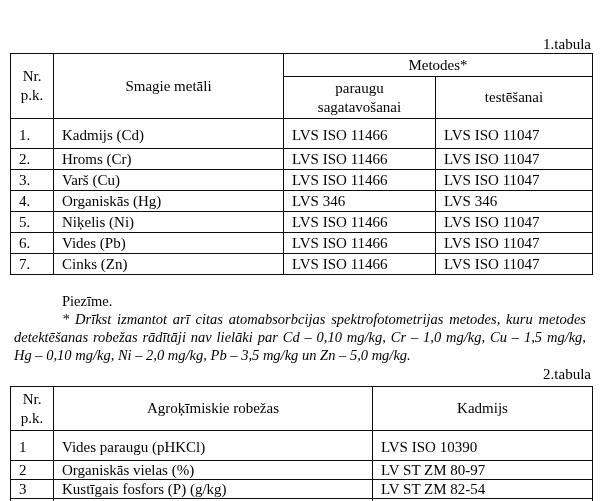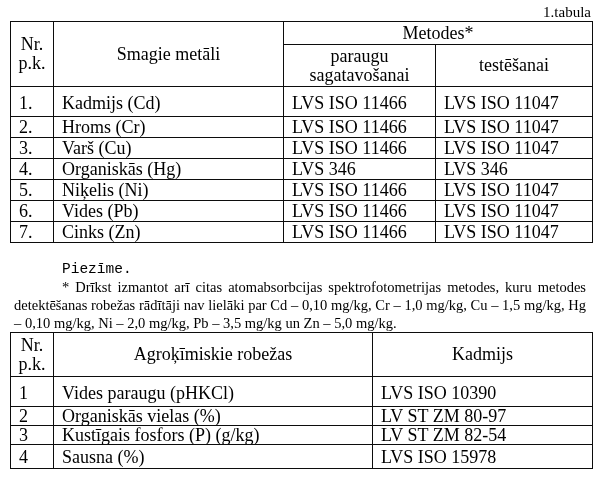--- a/index.html
+++ b/index.html
@@ -3,37 +3,37 @@
 <meta charset="utf-8">
 <style>
   * { box-sizing: border-box; margin: 0; padding: 0; }
   html, body {
     width: 600px; height: 501px;
     background: #ffffff;
     color: #000000;
     font-family: "Liberation Serif", serif;
     overflow: hidden;
   }
-  .page { width: 600px; height: 387px; position: relative; }
+  .page { width: 600px; height: 387px; position: relative; margin-top: 32px; }
 
   .caption {
     text-align: right;
     font-size: 15px;
     padding-right: 9px;
     line-height: 17px;
   }
   .caption-1 { padding-top: 4px; }
   .caption-2 { padding-top: 2px; padding-bottom: 3px; }
 
   table.doc-table {
     border-collapse: collapse;
     table-layout: fixed;
     width: 582px;
     margin-left: 10px;
-    font-size: 18px;
+    font-size: 15px;
   }
   table.doc-table th, table.doc-table td {
     border: 1.5px solid #0c0c0c;
     font-weight: normal;
     overflow: hidden;
   }
   table.doc-table th {
     text-align: center;
     vertical-align: middle;
     white-space: pre-line;
@@ -56,22 +56,22 @@
   .row-tall td { height: 30px; }
   .row-t2 td { height: 19px; }
   .row-t2-last td { height: 24px; }
   .t2-header th { height: 44px; }
 
   .note {
     margin: 17px 14px 0 14px;
     font-size: 14.5px;
     line-height: 18px;
   }
-  .note-title { text-indent: 48px; font-family: Liberation Mono, monospace; }
-  .note-body { text-indent: 48px; text-align: justify; }
+  .note-title { text-indent: 48px; }
+  .note-body { text-indent: 48px; text-align: justify; font-style: italic; }
 </style>
 </head>
 <body>
 
 <div class="page">
 
   <div class="caption caption-1">1.tabula</div>
 
   <table class="doc-table">
     <colgroup>
@@ -135,20 +135,21 @@
       <td>LVS ISO 11047</td>
     </tr>
   </tbody>
     </table>
 
   <div class="note">
     <div class="note-title">Piezīme.</div>
     <div class="note-body">* Drīkst izmantot arī citas atomabsorbcijas spektrofotometrijas metodes, kuru metodes detektēšanas robežas rādītāji nav lielāki par Cd – 0,10 mg/kg, Cr – 1,0 mg/kg, Cu – 1,5 mg/kg, Hg – 0,10 mg/kg, Ni – 2,0 mg/kg, Pb – 3,5 mg/kg un Zn – 5,0 mg/kg.</div>
   </div>
 
+  <div class="caption caption-2">2.tabula</div>
 
   <table class="doc-table">
     <colgroup>
       <col style="width:43px">
         <col style="width:319px">
         <col style="width:220px">
     </colgroup>
     <tbody>
         <tr class="t2-header">
       <th>Nr.

